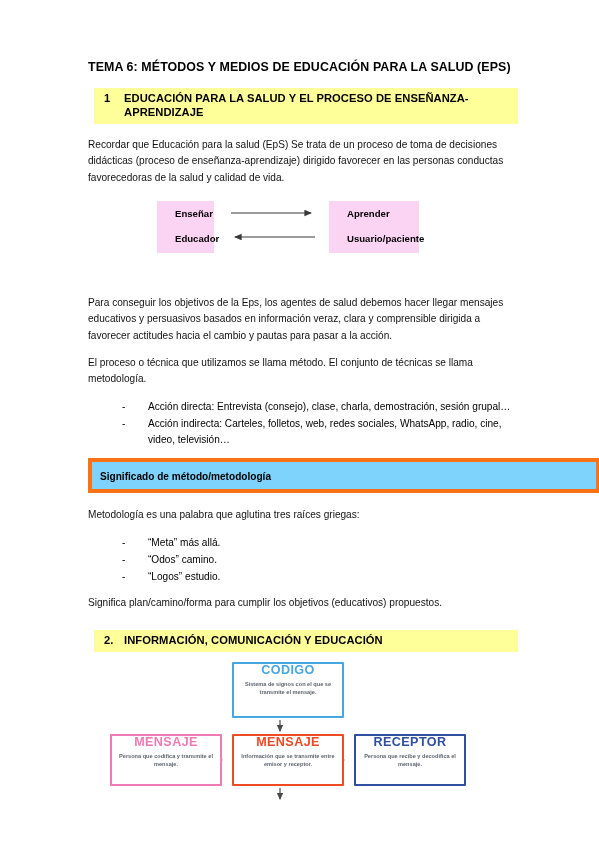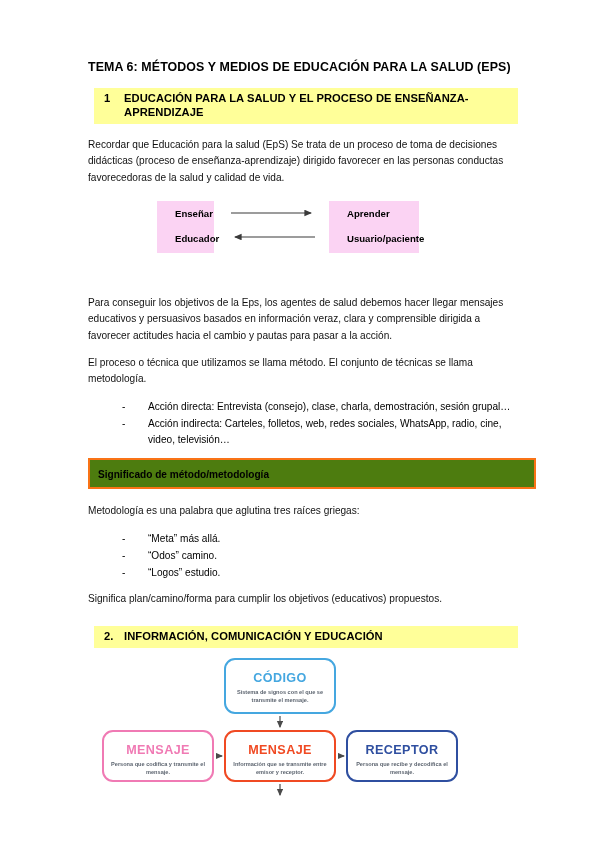--- a/index.html
+++ b/index.html
@@ -85,25 +85,25 @@
     margin-bottom: 1px;
   }
   ul.dash li .dash-mark {
     position: absolute;
     left: 0;
     top: 0;
   }
 
   
   .outline-box {
-    border: 2px solid #f97316;
-    background: #4d7c0f;
+    border: 4px solid #f97316;
+    background: #7dd3fc;
     padding: 4px 8px 5px 8px;
     margin: 4px 0 14px 0;
-    width: 448px;
+    width: 512px;
     box-sizing: border-box;
   }
   .outline-box .label {
     font-size: 10.1px;
     font-weight: bold;
   }
 
   
   .diagram1 {
     position: relative;
@@ -128,24 +128,25 @@
   .diagram2 {
     position: relative;
     width: 430px;
     height: 200px;
     margin-top: 8px;
   }
   .cbox {
     position: absolute;
     box-sizing: border-box;
     border: 2px solid #000;
-    border-radius: 11px;
+    border-radius: 1px;
     background: #ffffff;
     text-align: center;
-    padding-top: 12px;
+    padding-top: 0;
+    margin-left: 8px;
   }
   .cbox .title {
     font-size: 12.6px;
     font-weight: bold;
     letter-spacing: 0.4px;
     line-height: 1.1;
   }
   .cbox .sub {
     font-size: 5.6px;
     color: #5d6570;

